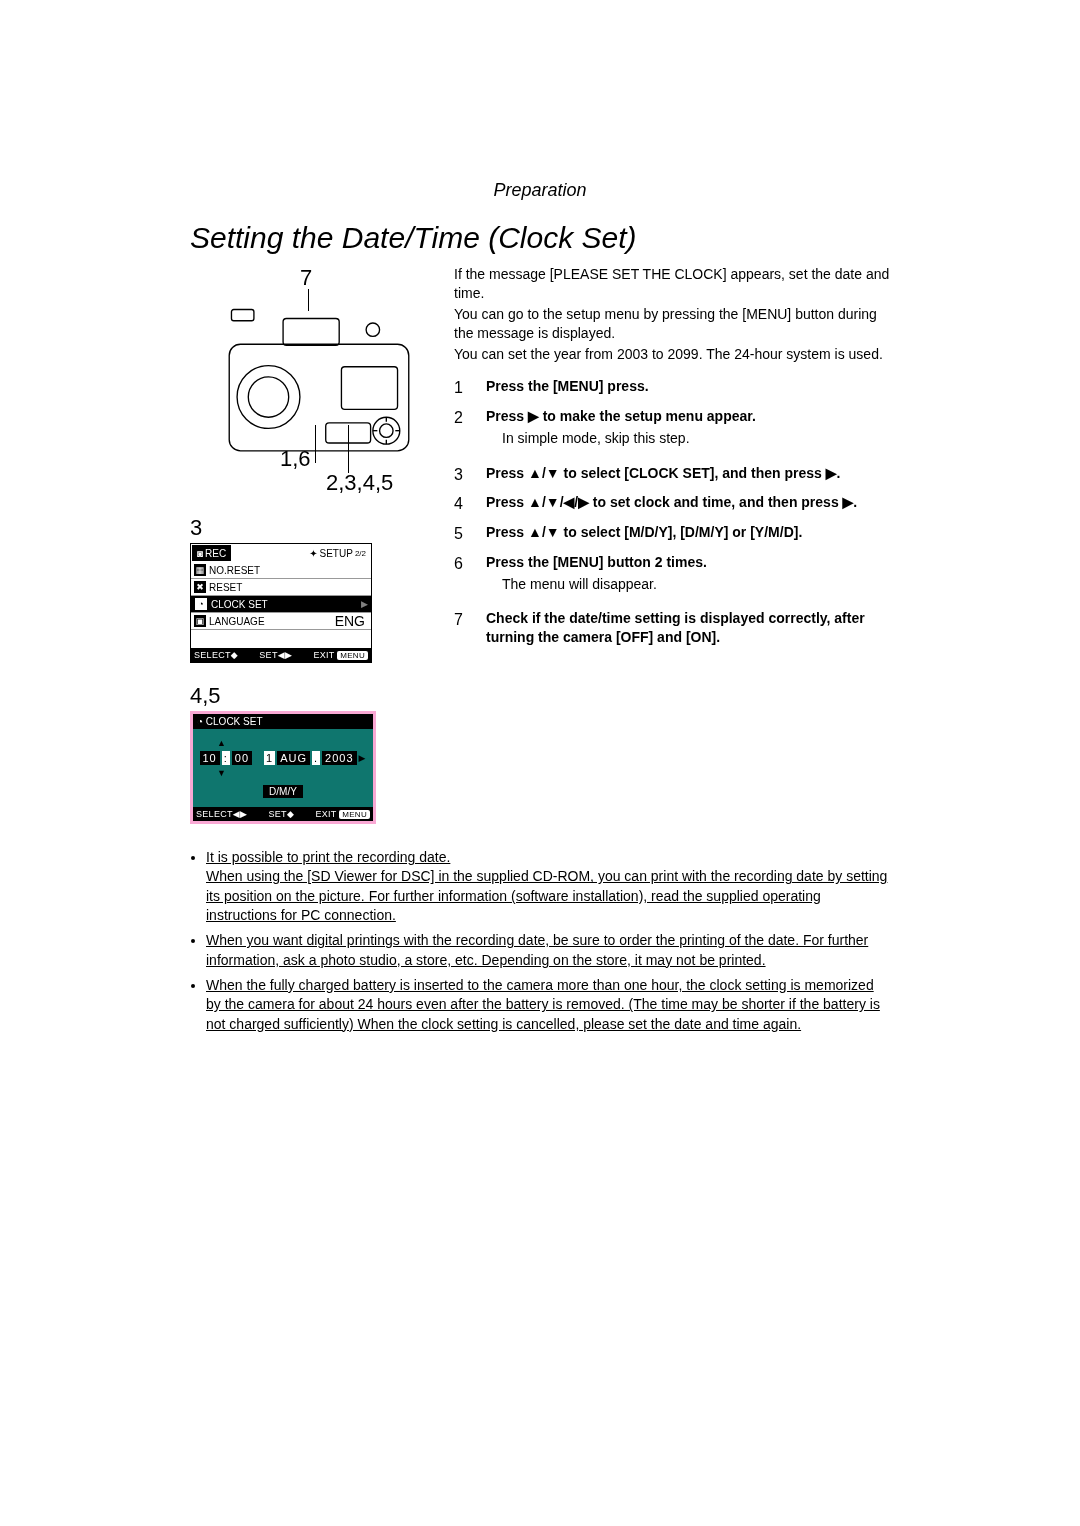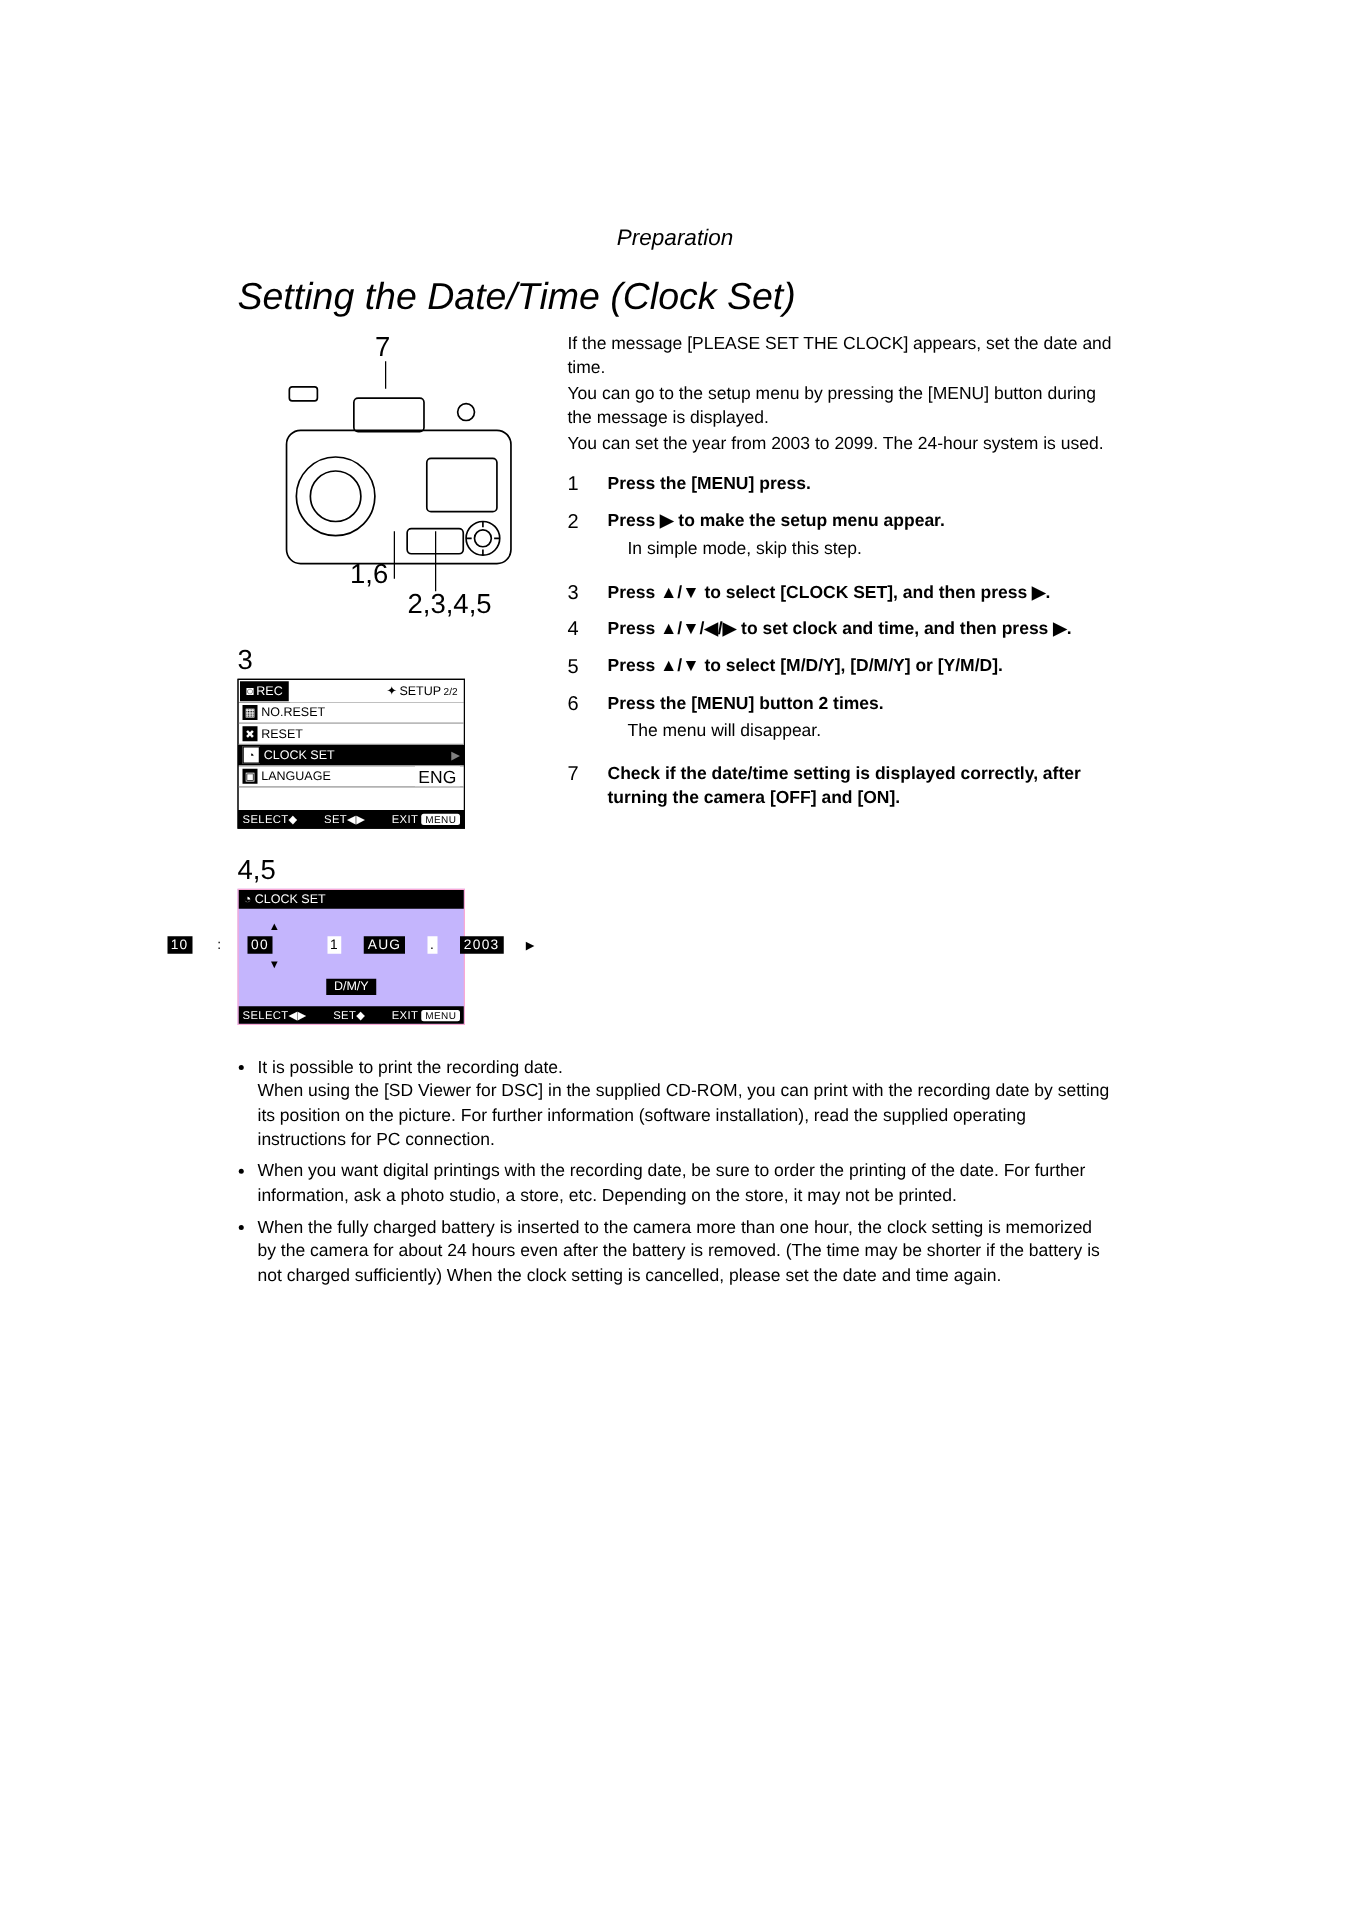--- a/index.html
+++ b/index.html
@@ -130,41 +130,41 @@
     align-items: center;
     justify-content: center;
     font-size: 9px;
     background: #000;
     color: #fff;
   }
   .menu-icon.light { background: #fff; color: #000; border: 1px solid #000; }
 
   .clock-screen {
     width: 180px;
-    background: #c4b5fd;
-    border: 1px solid #f9a8d4;
+    background: #0f766e;
+    border: 3px solid #f9a8d4;
     font-size: 10px;
   }
   .clock-header {
     background: #000;
     color: #fff;
     padding: 2px 4px;
   }
   .clock-body {
     height: 78px;
     position: relative;
     display: flex;
     flex-direction: column;
     align-items: center;
     justify-content: center;
     gap: 3px;
   }
   .clock-row {
     display: flex;
-    gap: 18px;
+    gap: 2px;
     align-items: center;
     letter-spacing: 1px;
     font-size: 11px;
   }
   .seg { background: #000; color: #fff; padding: 1px 3px; }
   .seg-light { background: #fff; color: #000; padding: 1px 2px; }
   .tri-up, .tri-down {
     font-size: 9px;
     align-self: flex-start;
     margin-left: 24px;
@@ -205,20 +205,21 @@
   }
   ul.sub {
     margin: 3px 0 0 0;
     padding-left: 16px;
   }
   ul.sub li { font-weight: normal; }
 
   .bottom-notes {
     margin-top: 24px;
     padding-left: 16px;
+    text-decoration: underline;
   }
   .bottom-notes li {
     margin-bottom: 6px;
     line-height: 1.38;
   }
   .page-num {
     text-align: center;
     font-style: italic;
     margin-top: 22px;
     font-size: 14px;

